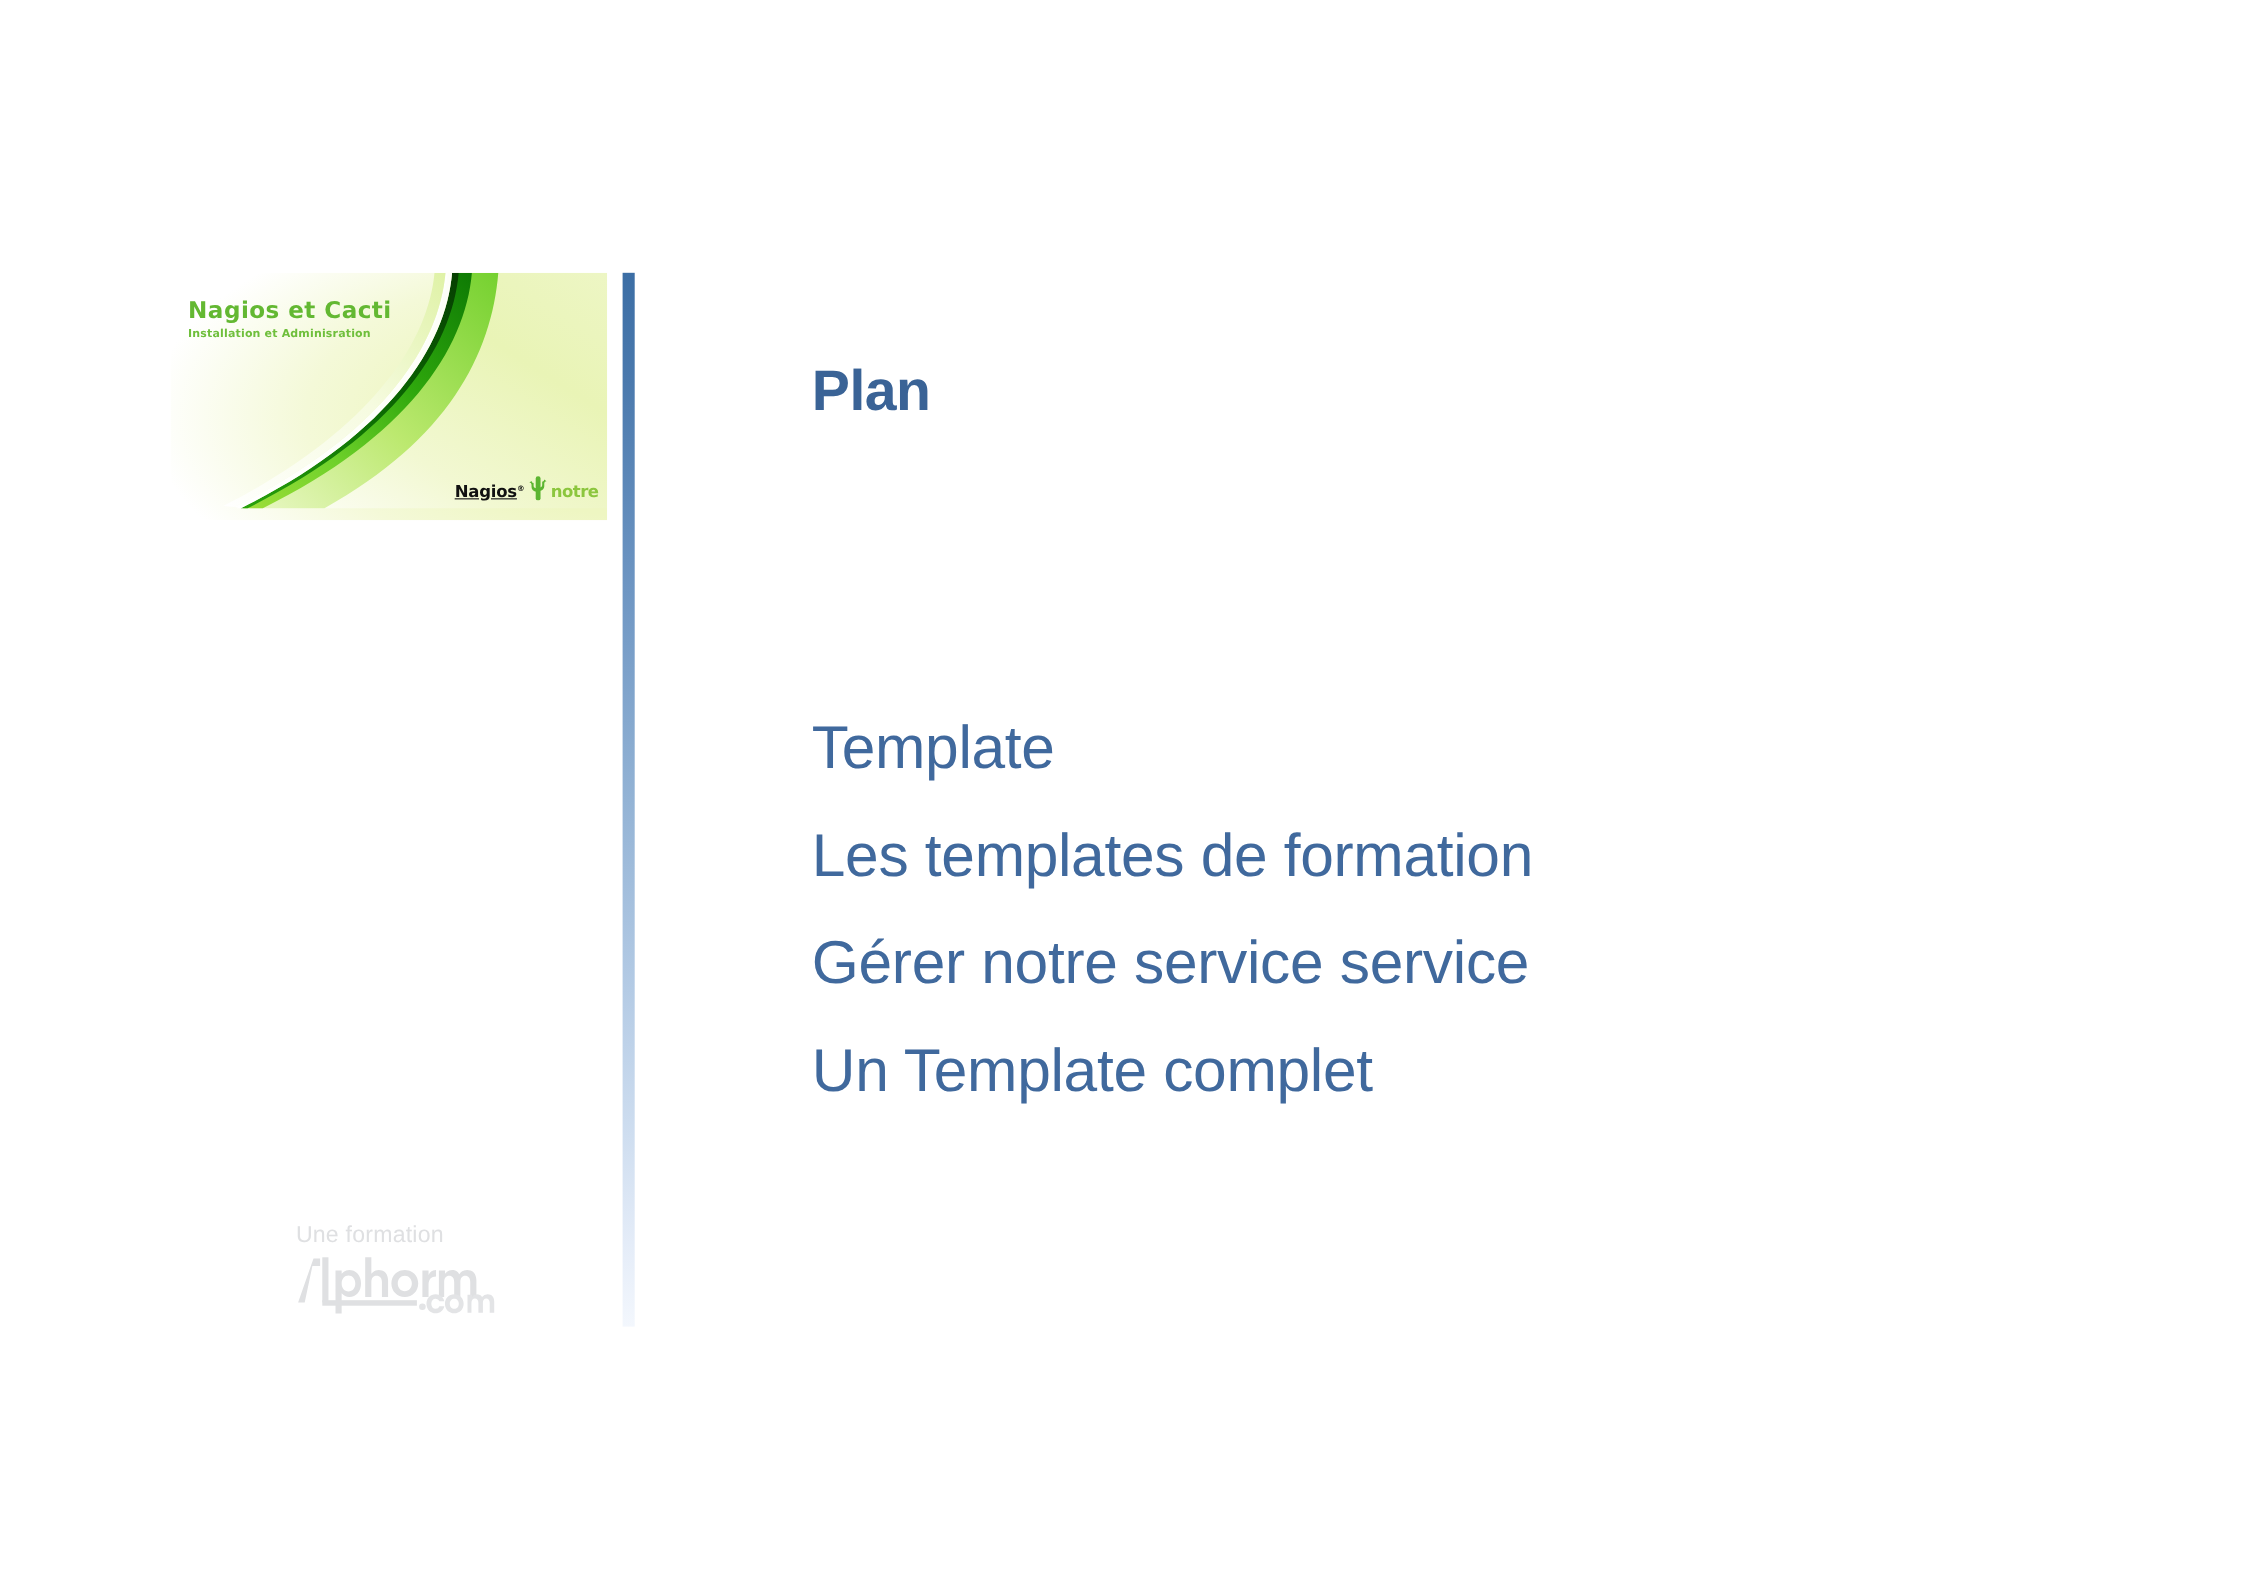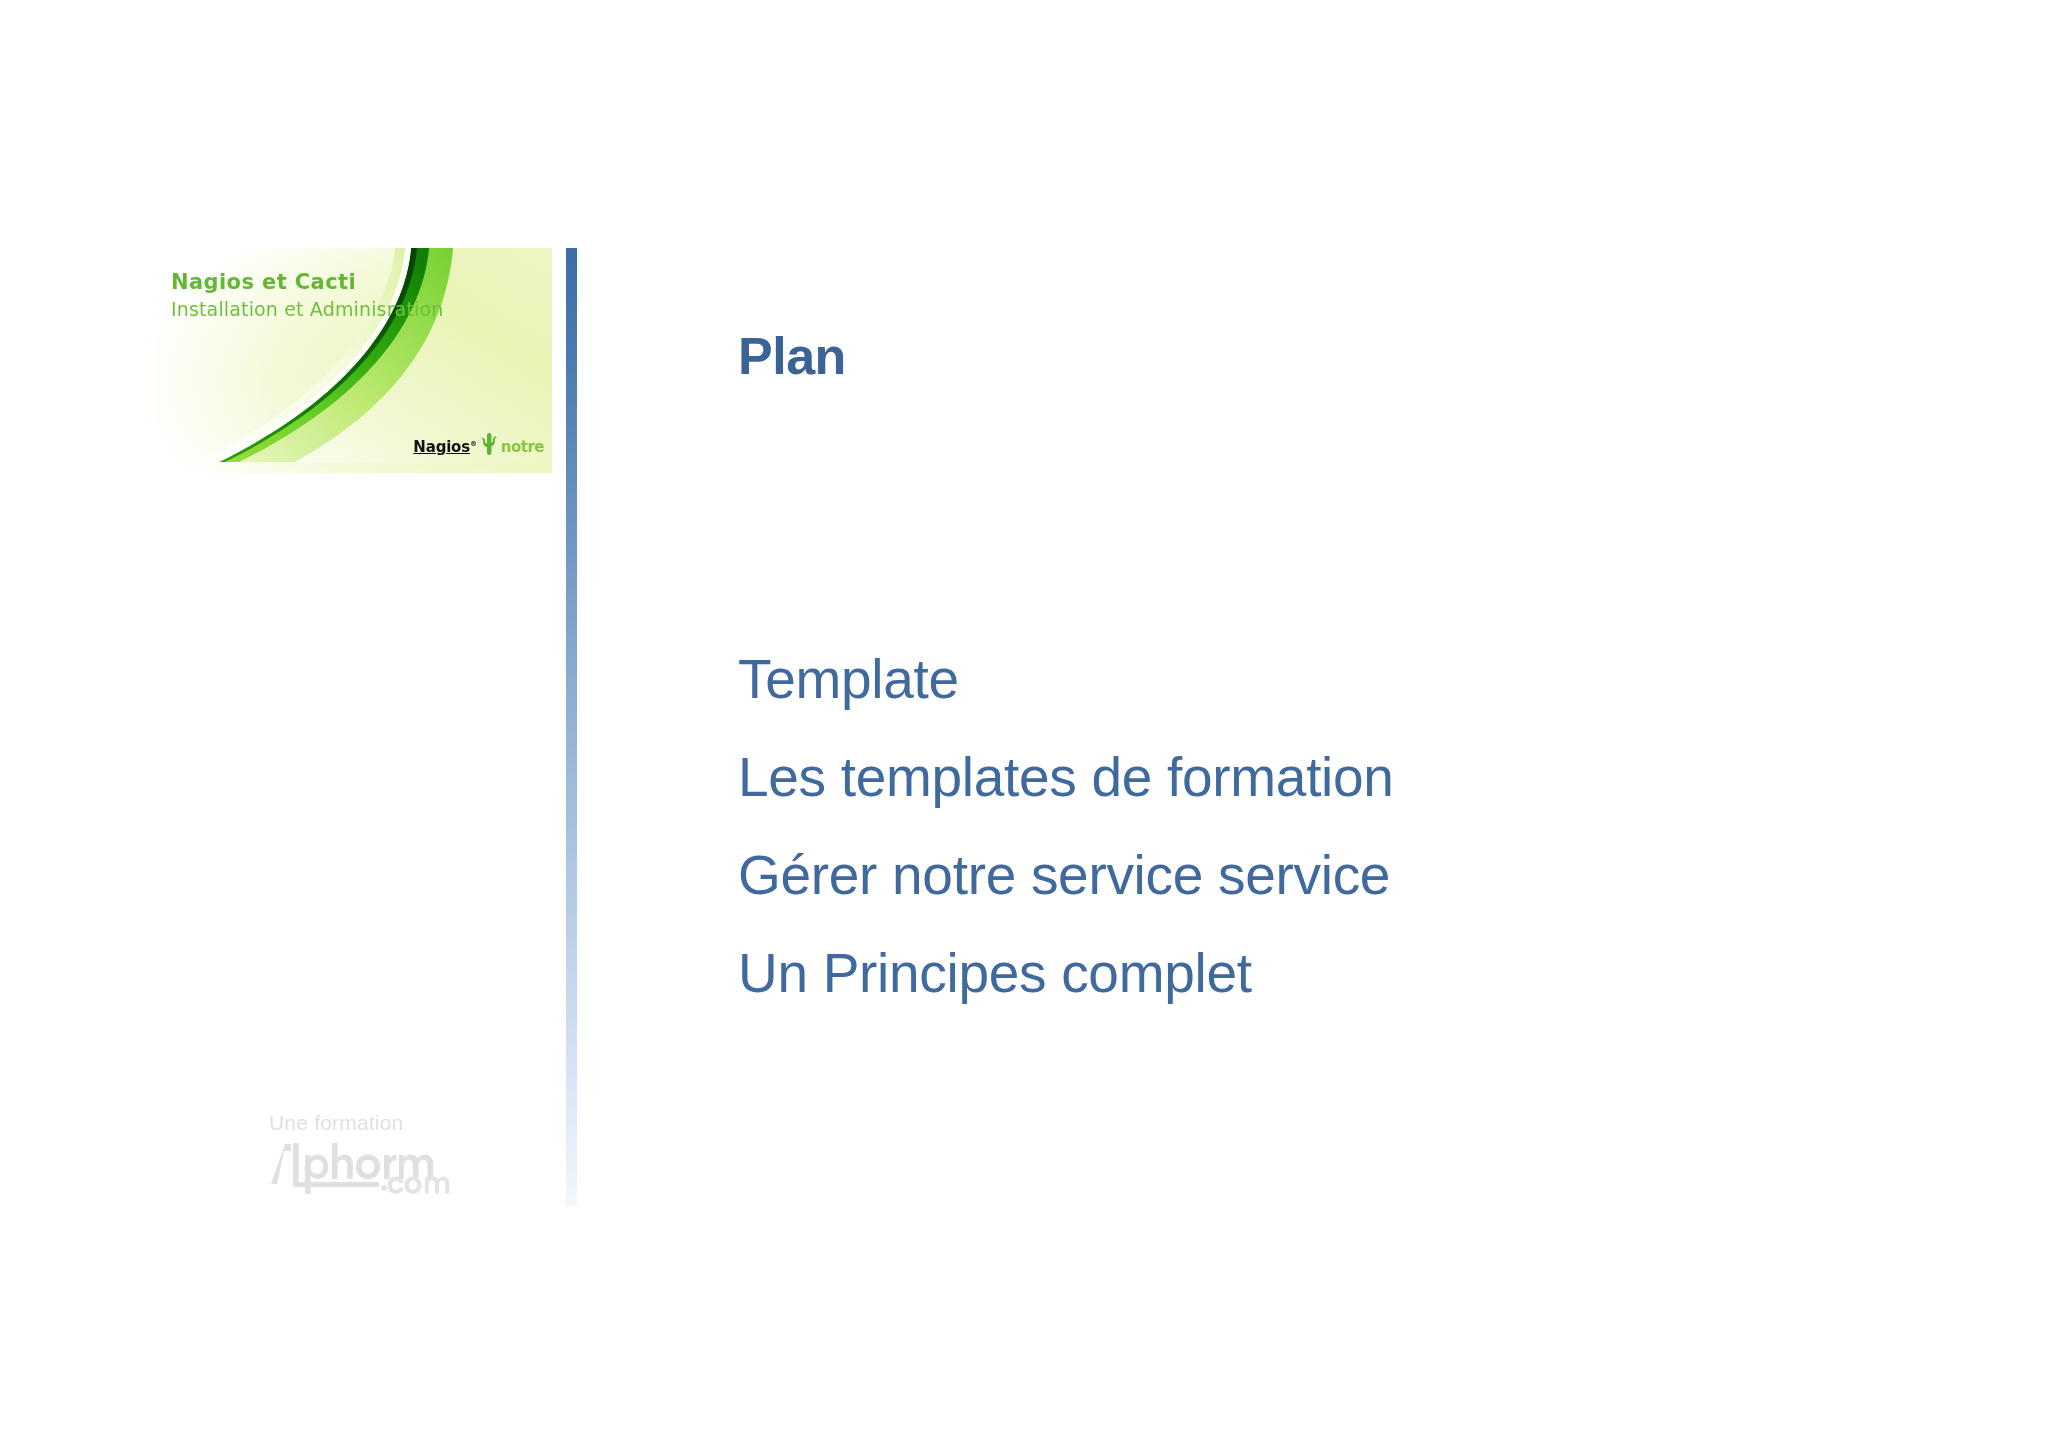--- a/index.html
+++ b/index.html
@@ -72,22 +72,22 @@
     font-size: 21px;
     letter-spacing: 0.4px;
     color: #63b832;
     white-space: nowrap;
   }
   .cover-sub {
     position: absolute;
     left: 16px;
     top: 50px;
     font-family: "DejaVu Sans", sans-serif;
-    font-weight: normal;
-    font-size: 19px;
+    font-weight: bold;
+    font-size: 10px;
     letter-spacing: 0.15px;
     color: #6fbf3c;
     white-space: nowrap;
   }
   .cover-brand {
     position: absolute;
     right: 8px;
     bottom: 18px;
     display: flex;
     align-items: flex-end;
@@ -329,17 +329,17 @@
 
   <div class="divider"></div>
 
   <div class="right-col">
     <div class="slide-title">Plan</div>
 
     <ul class="plan-list">
       <li>Template</li>
       <li>Les templates de formation</li>
       <li>Gérer notre service service</li>
-      <li>Un Principes complet</li>
+      <li>Un Template complet</li>
     </ul>
   </div>
 
 </div>
 
 </body></html>

